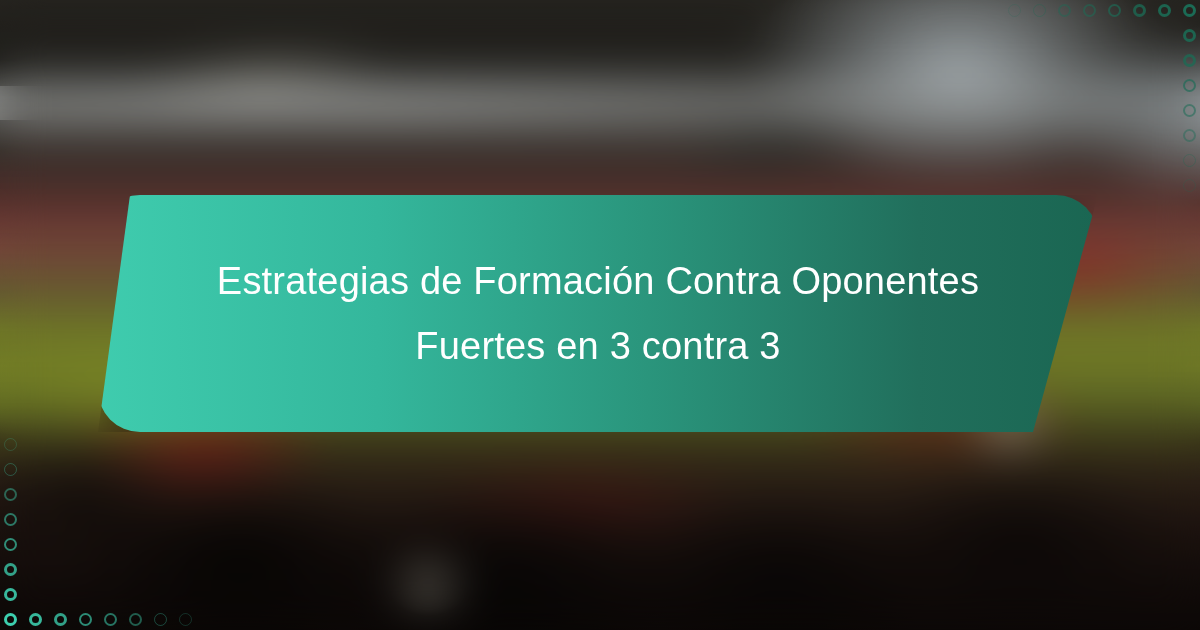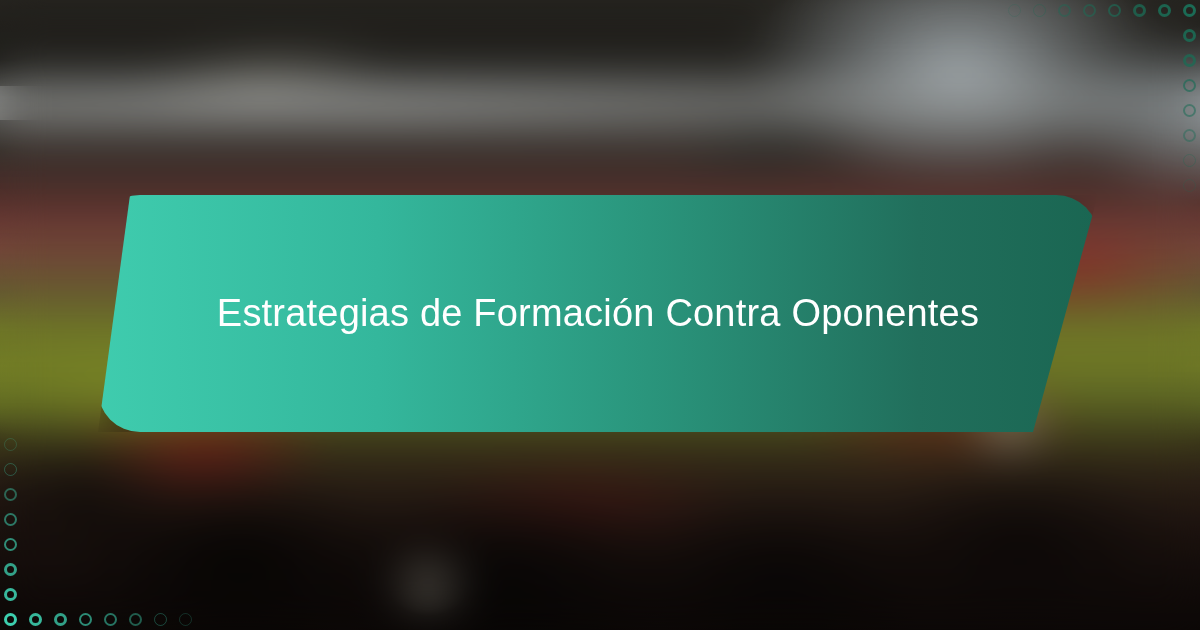--- a/index.html
+++ b/index.html
@@ -236,16 +236,17 @@
       <div class="dot" style="border: 2.2px solid rgb(61, 207, 175); opacity: 0.54; left: 4px; bottom: 104px;"></div>
       <div class="dot" style="border: 2.2px solid rgb(61, 207, 175); opacity: 0.425; left: 4px; bottom: 129px;"></div>
       <div class="dot" style="border: 1.6px solid rgb(61, 207, 175); opacity: 0.31; left: 4px; bottom: 154px;"></div>
       <div class="dot" style="border: 1.6px solid rgb(61, 207, 175); opacity: 0.195; left: 4px; bottom: 179px;"></div>
     </div>
 
   <div class="title-card">
     <div class="title-card-shape"></div>
     <div class="title-card-inner">
       <div class="title-line">Estrategias de Formación Contra Oponentes</div>
+      <div class="title-line">Fuertes en 3 contra 3</div>
     </div>
   </div>
 
 </div>
 
 </body></html>

